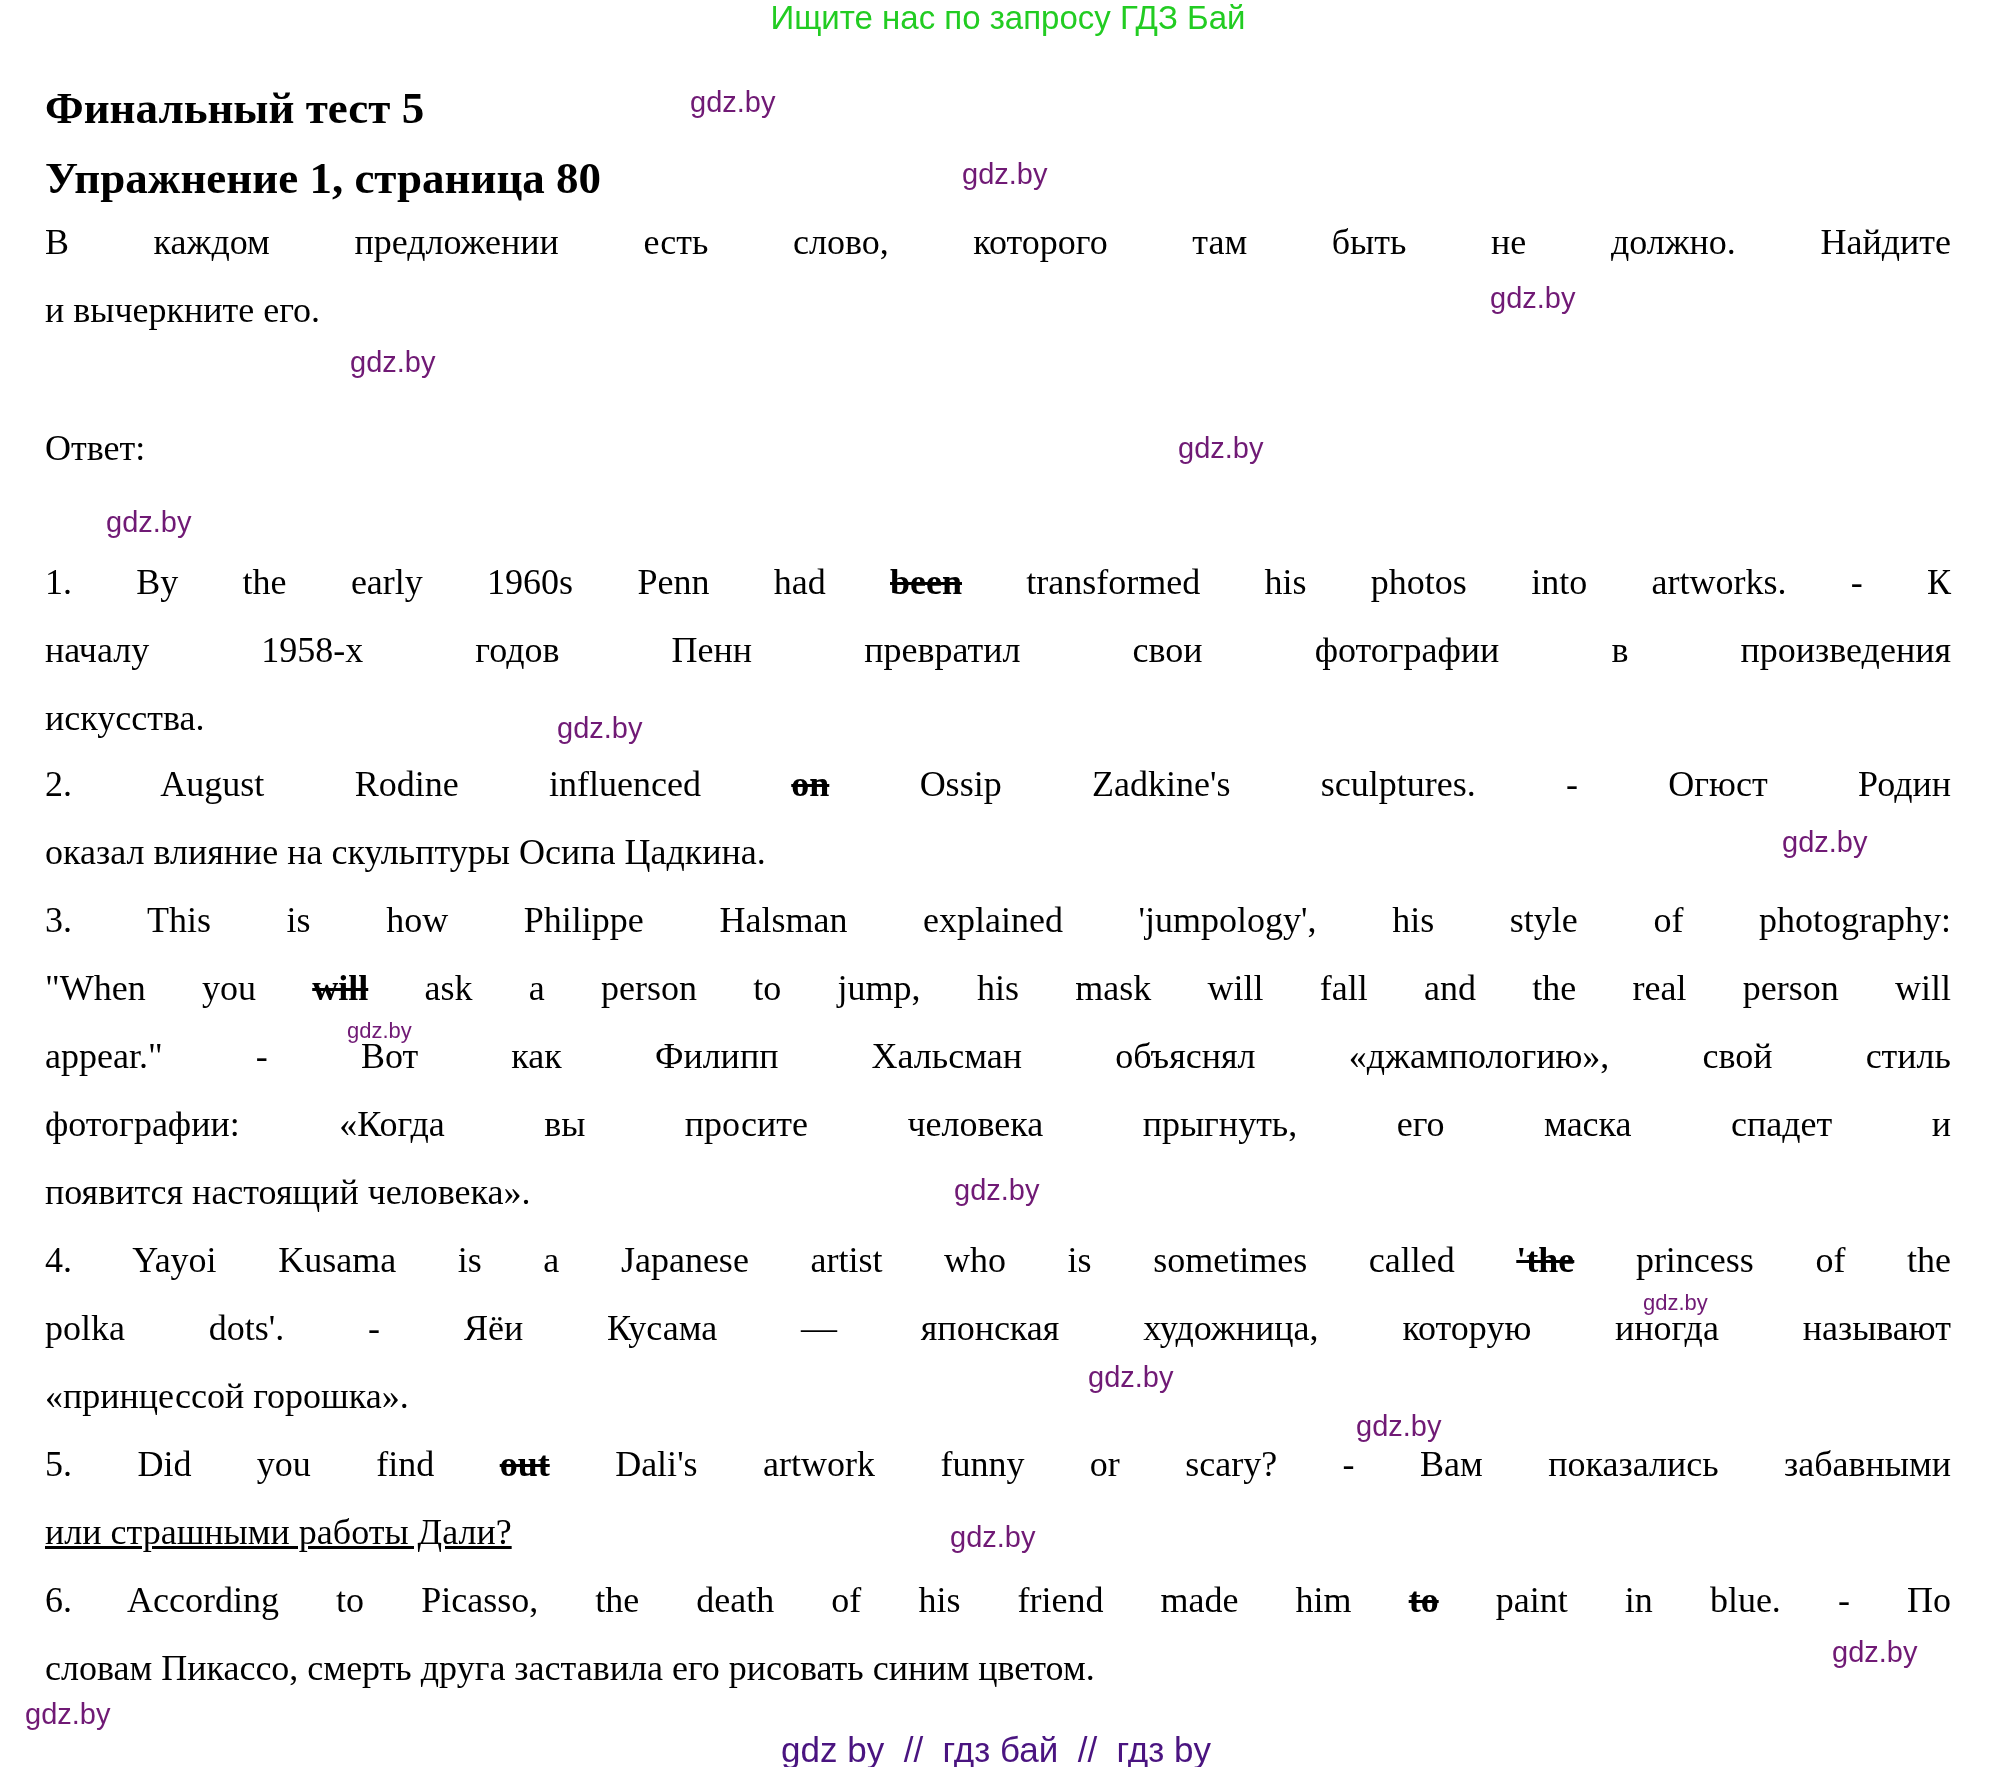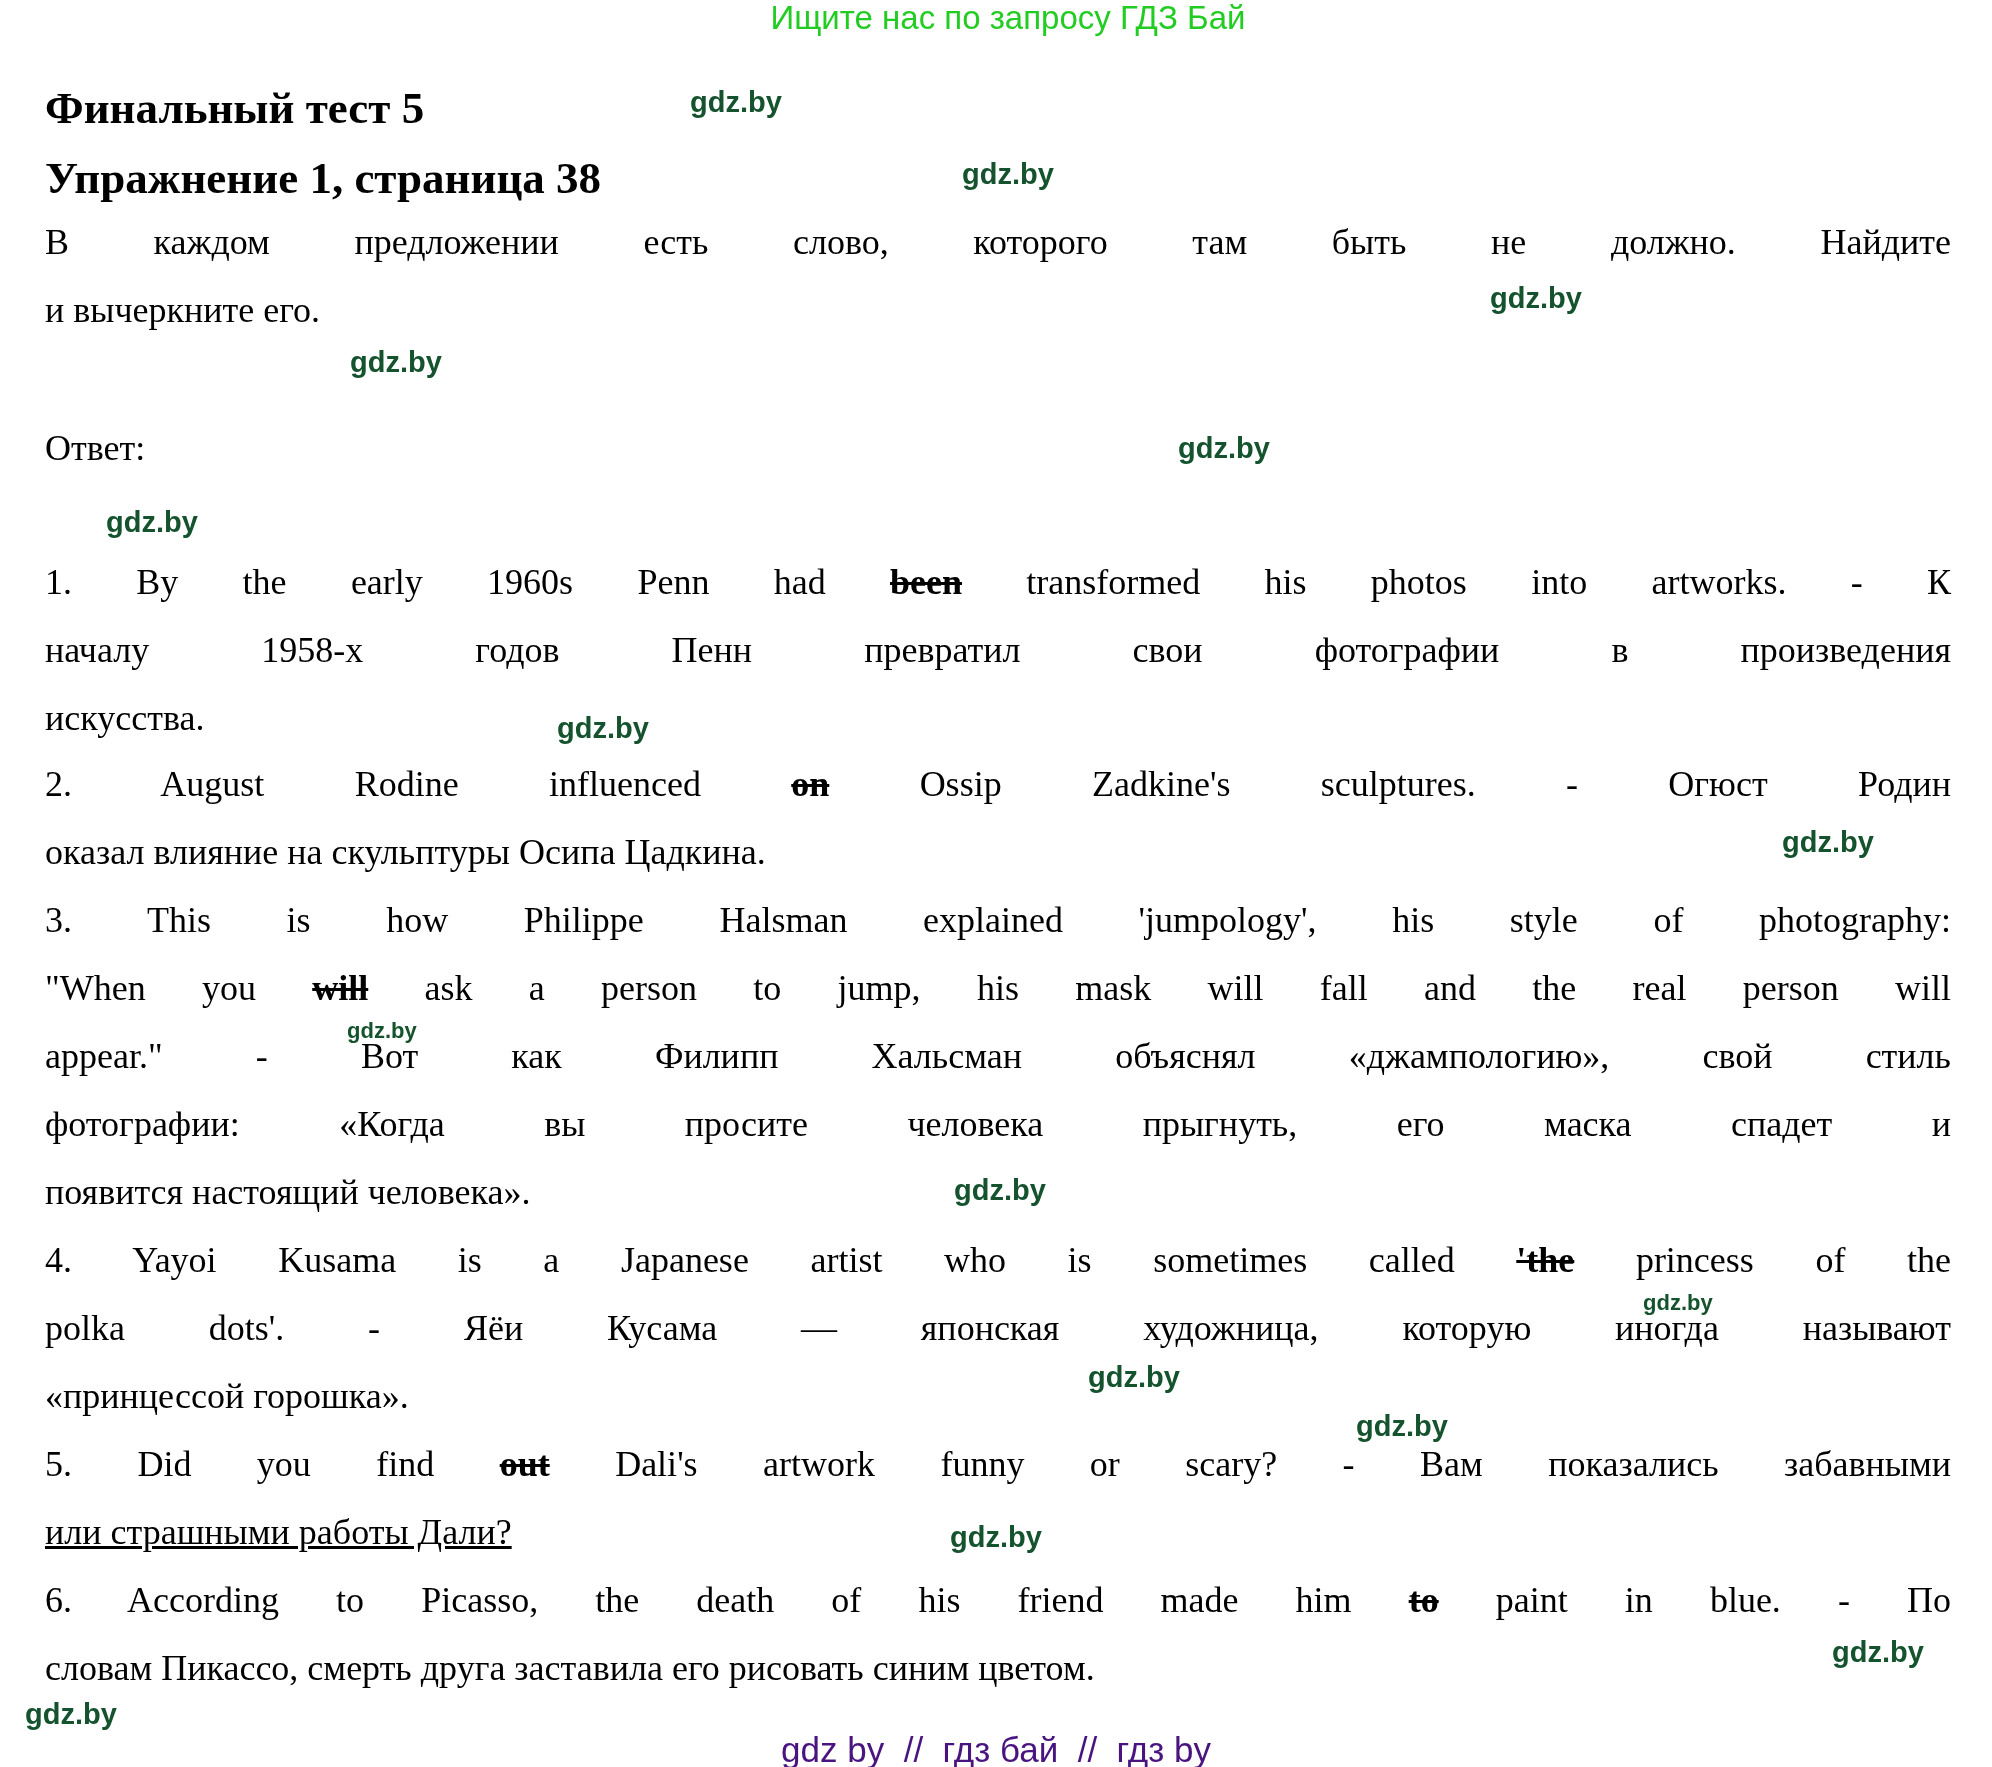--- a/index.html
+++ b/index.html
@@ -6,30 +6,30 @@
   body { width:1992px; height:1767px; position:relative; overflow:hidden; }
   .banner { position:absolute; top:0; left:12px; width:1992px; text-align:center;
             font-family:"Liberation Sans", sans-serif; font-size:33px; color:#22cc22; line-height:36px; }
   .footer { position:absolute; top:1730px; left:0; width:1992px; text-align:center;
             font-family:"Liberation Sans", sans-serif; font-size:35px; color:#4a1480; line-height:40px; white-space:pre; }
   .serif { font-family:"Liberation Serif", serif; color:#000; }
   .h { position:absolute; left:45px; font-weight:bold; font-size:45px; line-height:60px; white-space:nowrap; }
   .line { position:absolute; left:45px; width:1906px; font-size:36px; line-height:60px; white-space:nowrap; }
   .just { text-align:justify; text-align-last:justify; }
   .strike { font-weight:bold; text-decoration:line-through; text-decoration-thickness:3px; }
-  .wm { position:absolute; font-family:"Liberation Sans", sans-serif; font-size:29px; color:#14532d; line-height:32px; white-space:nowrap;font-weight:bold; }
+  .wm { position:absolute; font-family:"Liberation Sans", sans-serif; font-size:29px; color:#701a75; line-height:32px; white-space:nowrap; }
   .wm-small { font-size:22px; }
 </style>
 </head>
 <body>
 
 <div class="banner">Ищите нас по запросу ГДЗ Бай</div>
 
 <div class="h serif" style="top:78px;">Финальный тест 5</div>
-<div class="h serif" style="top:148px;">Упражнение 1, страница 38</div>
+<div class="h serif" style="top:148px;">Упражнение 1, страница 80</div>
 
 <div class="line serif just" style="top:212px;">В каждом предложении есть слово, которого там быть не должно. Найдите</div>
 <div class="line serif" style="top:280px;">и вычеркните его.</div>
 
 <div class="line serif" style="top:418px;">Ответ:</div>
 
 <div class="line serif just" style="top:552px;"><span>1. By the early 1960s Penn had </span><span class="strike">been</span><span> transformed his photos into artworks. - К</span></div>
 <div class="line serif just" style="top:620px;">началу 1958-х годов Пенн превратил свои фотографии в произведения</div>
 <div class="line serif" style="top:688px;">искусства.</div>
 

